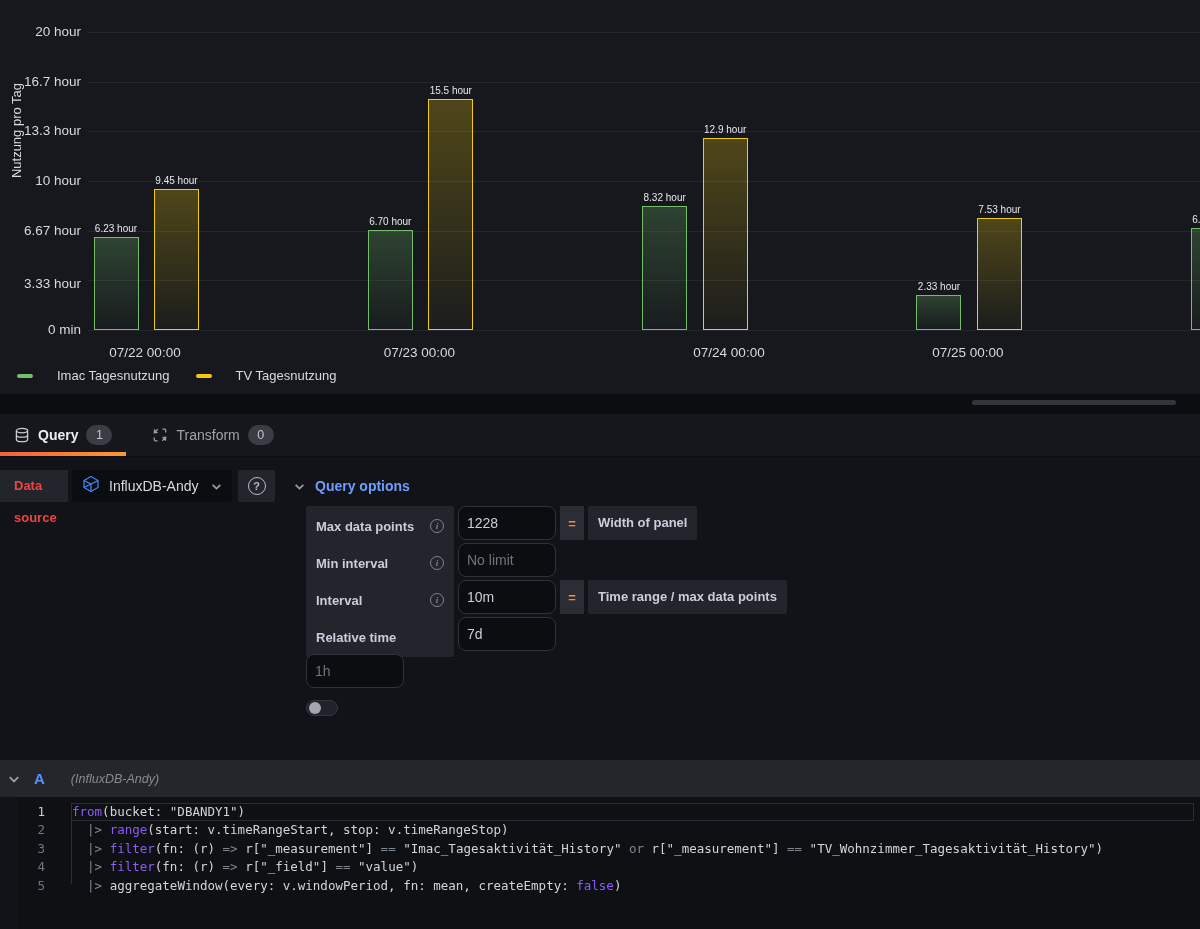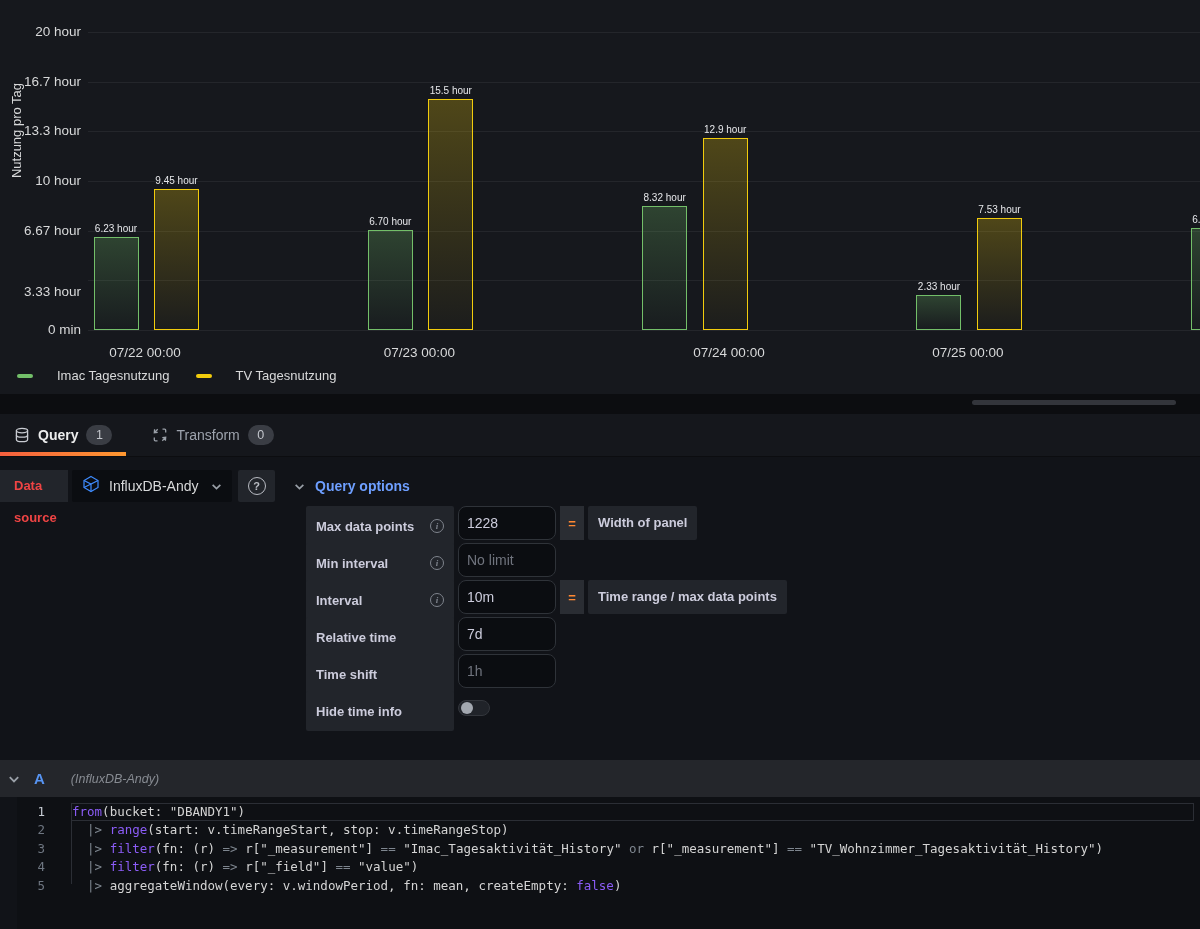--- a/index.html
+++ b/index.html
@@ -104,21 +104,21 @@
         <div class="y-tick" style="top: 24px;">20 hour</div>
         <div class="gridline" style="top: 81.617px;"></div>
         <div class="y-tick" style="top: 73.617px;">16.7 hour</div>
         <div class="gridline" style="top: 131.383px;"></div>
         <div class="y-tick" style="top: 123.383px;">13.3 hour</div>
         <div class="gridline" style="top: 181px;"></div>
         <div class="y-tick" style="top: 173px;">10 hour</div>
         <div class="gridline" style="top: 230.617px;"></div>
         <div class="y-tick" style="top: 222.617px;">6.67 hour</div>
         <div class="gridline" style="top: 280.383px;"></div>
-        <div class="y-tick" style="top: 284px; padding-left: 16px;">3.33 hour</div>
+        <div class="y-tick" style="top: 276px; padding-left: 16px;">3.33 hour</div>
         <div class="gridline" style="top: 330px;"></div>
         <div class="y-tick" style="top: 322px;">0 min</div>
         <div class="x-tick" style="left: 145px;">07/22 00:00</div>
         <div class="x-tick" style="left: 419.33px;">07/23 00:00</div>
         <div class="x-tick" style="left: 729px;">07/24 00:00</div>
         <div class="x-tick" style="left: 967.99px;">07/25 00:00</div>
         <div class="bar" style="left: 93.5px; top: 237.173px; width: 45px; height: 92.827px; border-color: rgb(115, 191, 105); background: linear-gradient(rgba(115, 191, 105, 0.26), rgba(115, 191, 105, 0.027));"></div>
         <div class="bar-label" style="left: 116px; top: 223.173px;">6.23 hour</div>
         <div class="bar" style="left: 367.83px; top: 230.17px; width: 45px; height: 99.83px; border-color: rgb(115, 191, 105); background: linear-gradient(rgba(115, 191, 105, 0.26), rgba(115, 191, 105, 0.027));"></div>
         <div class="bar-label" style="left: 390.33px; top: 216.17px;">6.70 hour</div>
@@ -235,29 +235,23 @@
         <div class="eq-badge">=</div>
         <div class="opt-desc">Time range / max data points</div>
       </div>
       <div class="opt-row" style="top: 111px;">
         <div class="opt-label">
           <span class="lbl">Relative time</span>
         </div>
         <div class="opt-input">7d</div>
       </div>
       <div class="opt-row" style="top: 148px;">
-        <div class="opt-label">
-          <span class="lbl">Time shift</span>
-        </div>
         <div class="opt-input placeholder">1h</div>
       </div>
       <div class="opt-row" style="top: 185px;">
-        <div class="opt-label">
-          <span class="lbl">Hide time info</span>
-        </div>
         <div class="toggle">
           <div class="knob"></div>
         </div>
       </div>
     </div>
 
   <div id="qe-header">
     <span class="chev">
       <svg width="12" height="12" viewBox="0 0 10 10" fill="none" stroke="#9aa0a8" stroke-width="1.5">
           <polyline points="1.5,3.5 5,7 8.5,3.5"></polyline>

